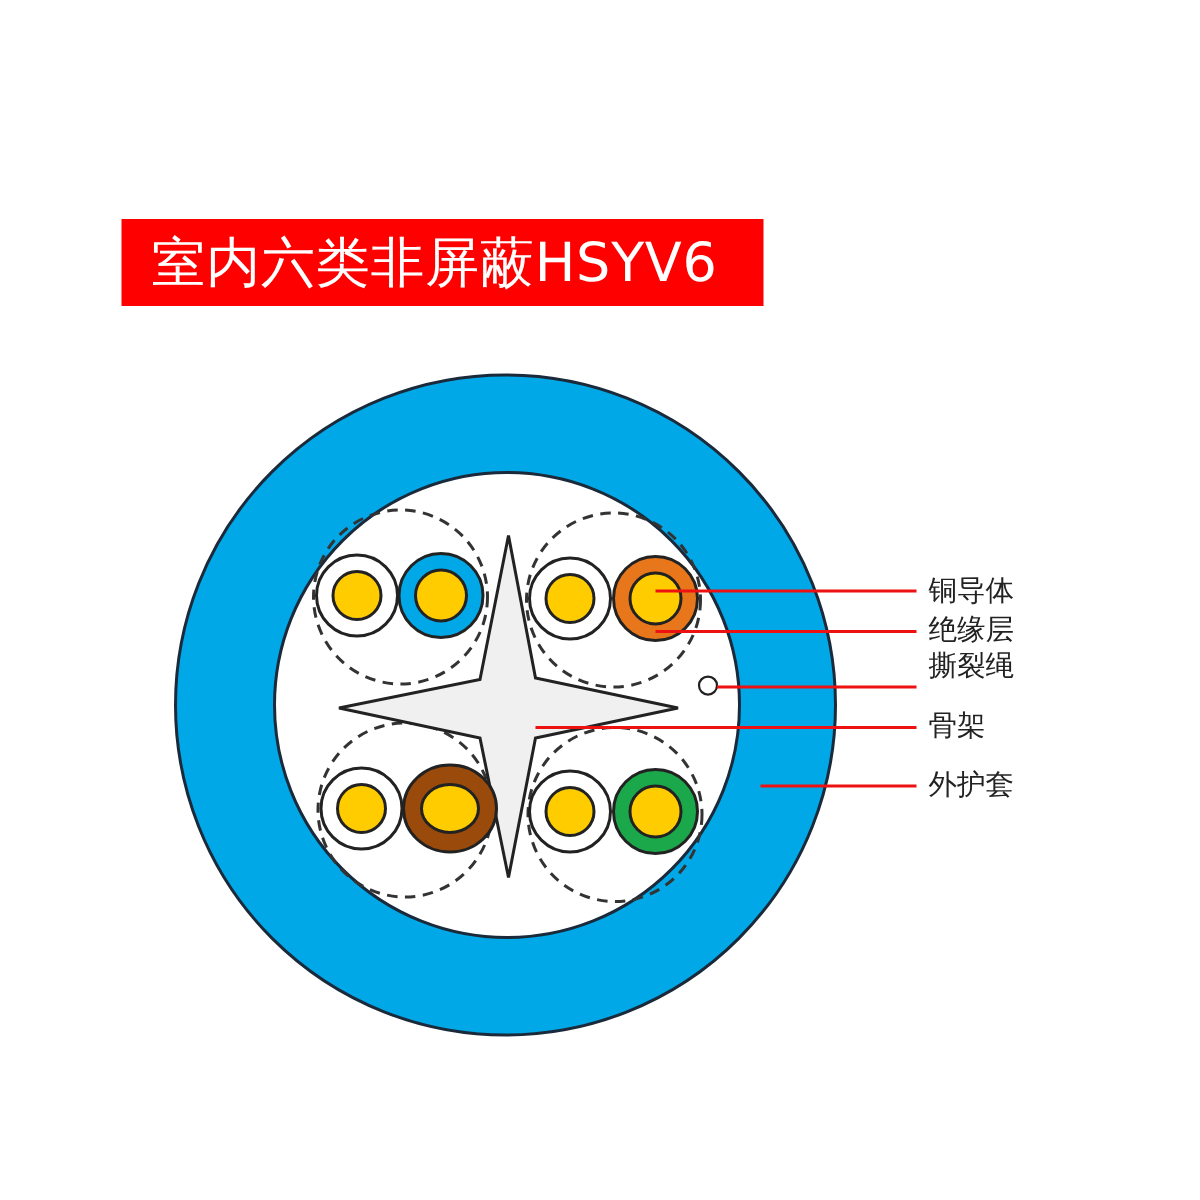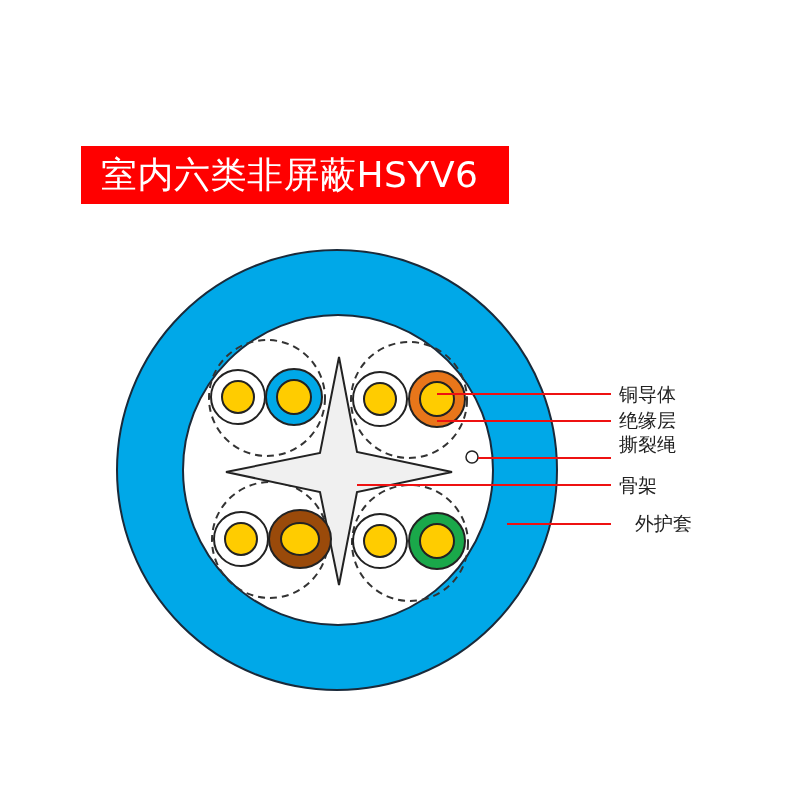--- a/index.html
+++ b/index.html
@@ -72,14 +72,14 @@
     <line x1="437" y1="421" x2="611" y2="421"></line>
     <line x1="478" y1="458" x2="611" y2="458"></line>
     <line x1="357" y1="485" x2="611" y2="485"></line>
     <line x1="507" y1="524" x2="611" y2="524"></line>
   </g>
 </svg>
 
 <div class="label" style="top:394px;">铜导体</div>
 <div class="label" style="top:420px;">绝缘层</div>
 <div class="label" style="top:444px;">撕裂绳</div>
-<div class="label" style="top:485px;">骨架</div>
-<div class="label" style="top:523px;margin-left:16px;">外护套</div>
+<div class="label" style="top:485px;font-family:Liberation Serif, serif;">骨架</div>
+<div class="label" style="top:523px;">外护套</div>
 
 </body></html>

